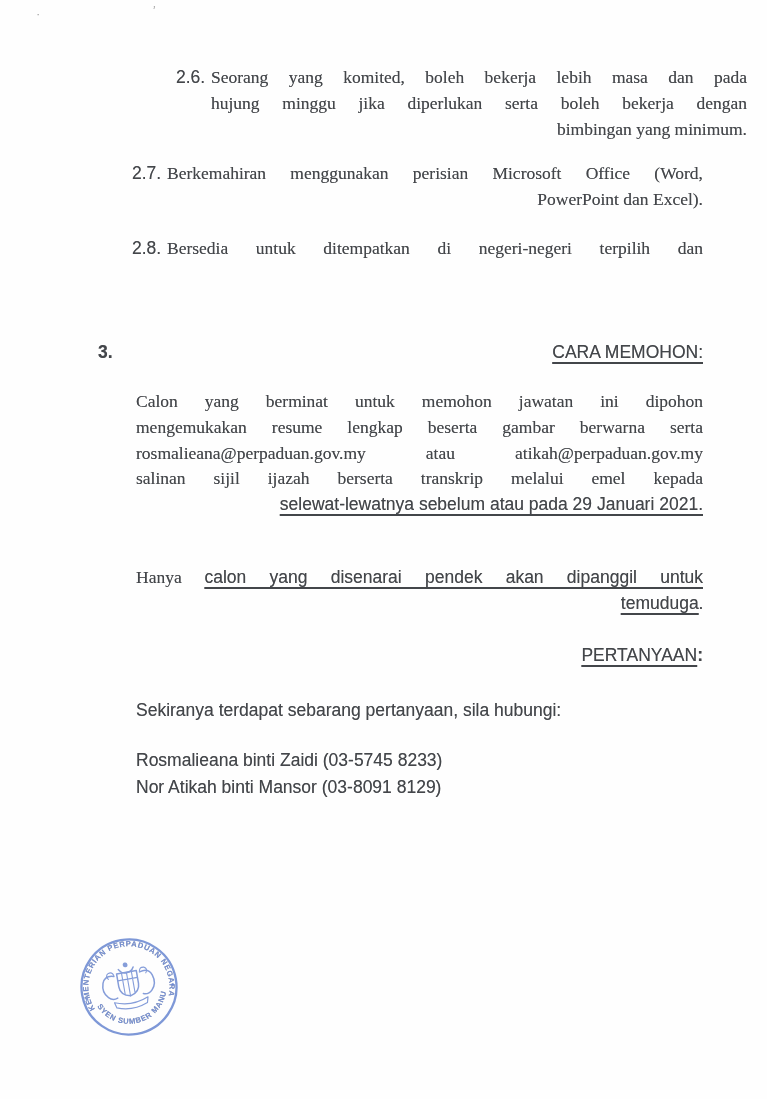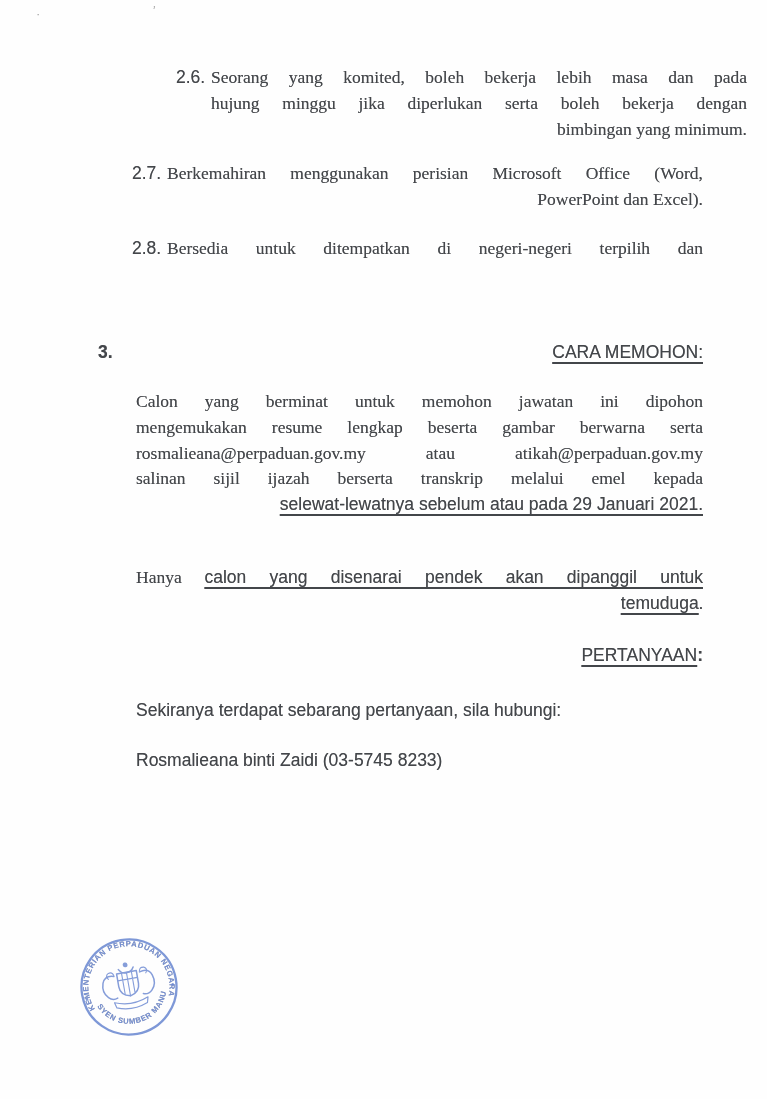--- a/index.html
+++ b/index.html
@@ -92,20 +92,21 @@
       <div class="line"><span class="seg-bu">temuduga</span><span class="seg-n">.</span></div>
     </div>
 
   <div class="abs para heading-line" style="top:643px;">
       <div class="line"><span class="seg-bu">PERTANYAAN</span><span class="seg-b">:</span></div>
     </div>
 
   <div class="abs para" style="top:698px;">Sekiranya terdapat sebarang pertanyaan, sila hubungi:</div>
 
   <div class="abs contact-line" style="top:748px;">Rosmalieana binti Zaidi (03-5745 8233)</div>
+  <div class="abs contact-line" style="top:775px;">Nor Atikah binti Mansor (03-8091 8129)</div>
 
   <svg class="abs stamp" style="left:68px;top:926px;" width="122" height="122" viewBox="0 0 122 122">
     <g transform="rotate(-10 61 61)" stroke="#5c7ccd" fill="none" stroke-linecap="round" stroke-linejoin="round">
       <circle cx="61" cy="61" r="47.5" stroke-width="2.3" opacity=".85"></circle>
 
       <path id="arc-top" d="M 23.5,76 A 40.5,40.5 0 1 1 98.5,76" stroke="none"></path>
       <path id="arc-bottom" d="M 25.5,72.5 A 37.5,37.5 0 0 0 96.5,72.5" stroke="none"></path>
       <text font-size="7.6" letter-spacing="0.7" fill="#5c7ccd" stroke="none" opacity=".9" font-family="Liberation Sans, DejaVu Sans, sans-serif" font-weight="700">
         <textPath href="#arc-top" startOffset="50%" text-anchor="middle">KEMENTERIAN PERPADUAN NEGARA</textPath>
       </text>

